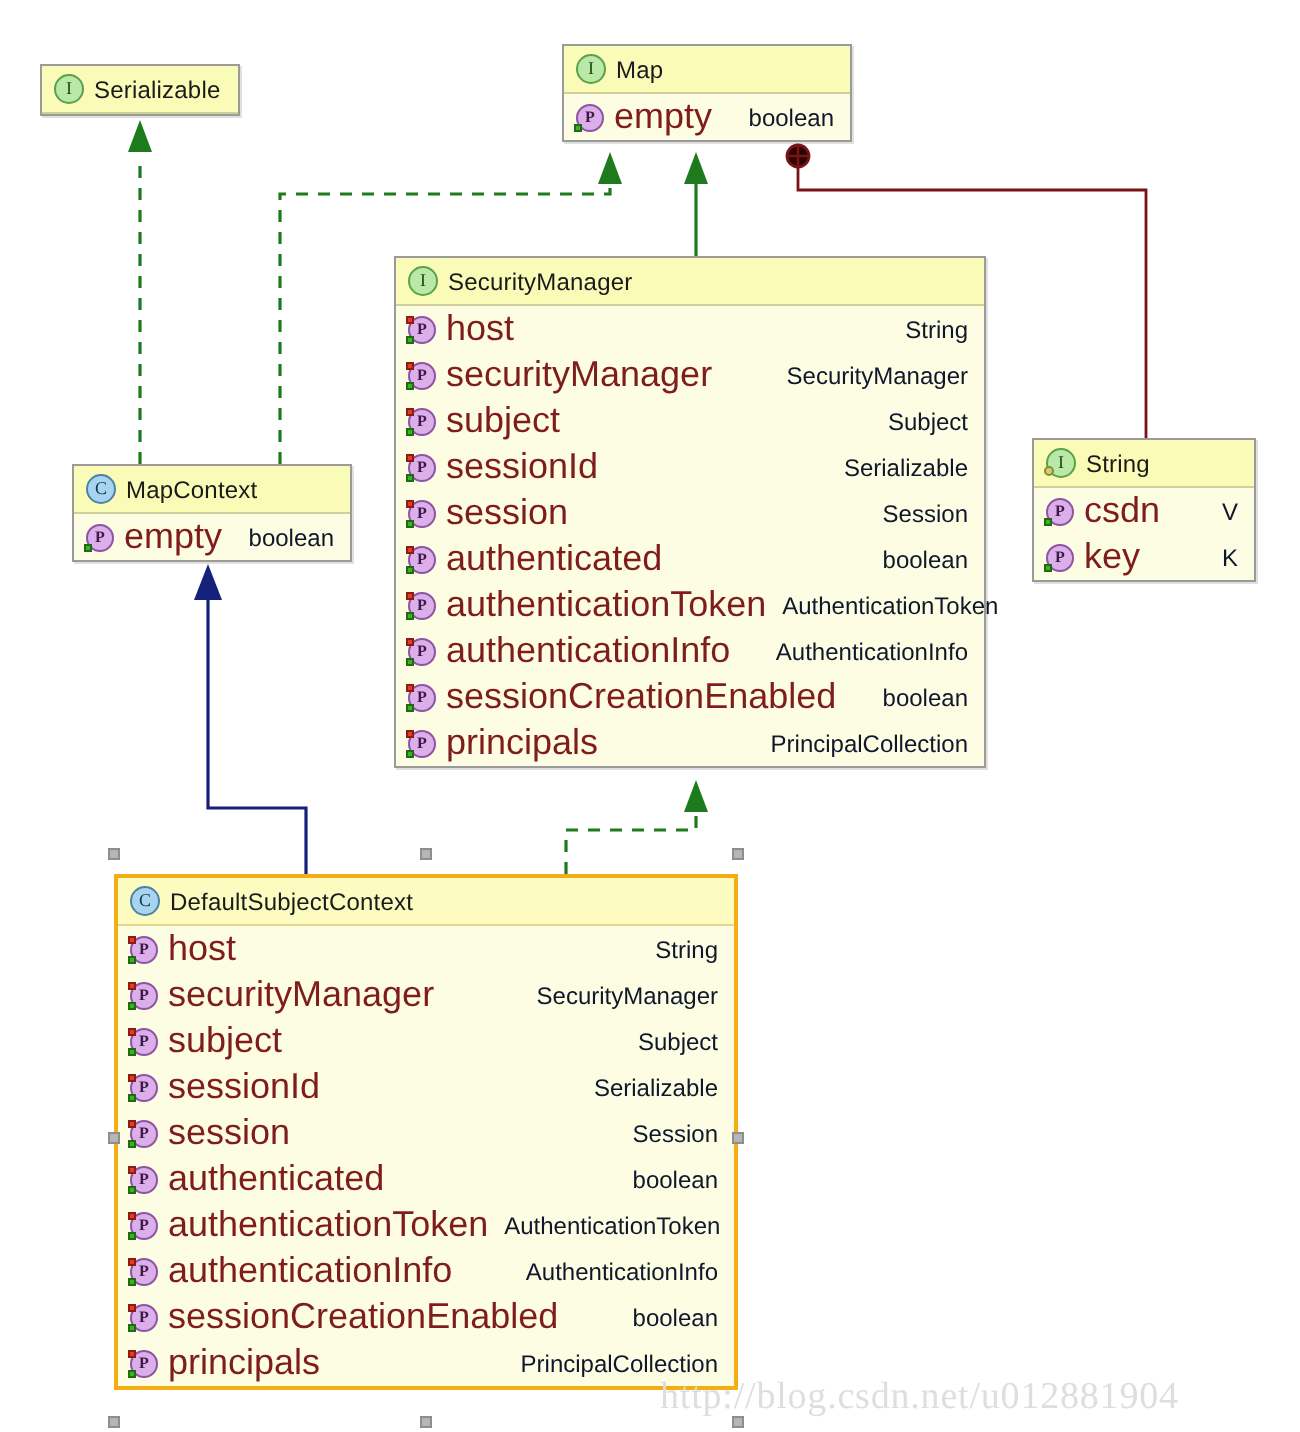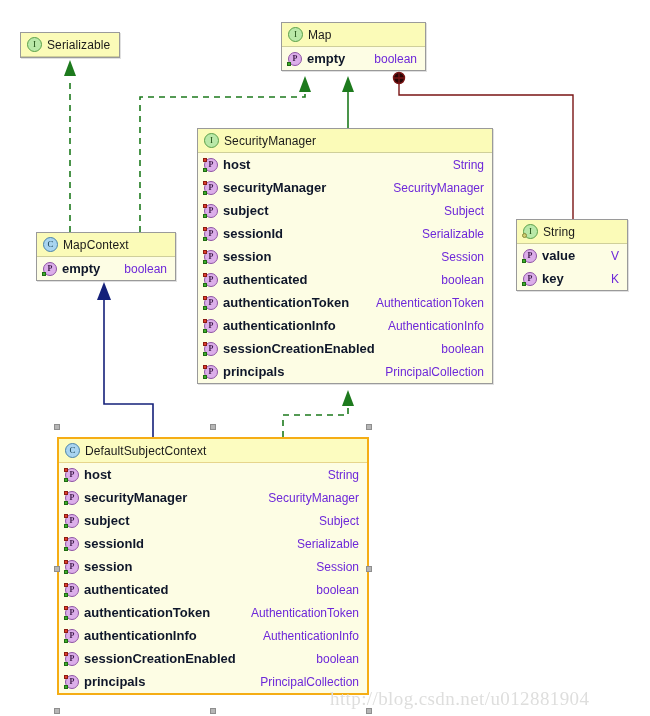--- a/index.html
+++ b/index.html
@@ -69,30 +69,29 @@
   }
   .attr-row {
     display: flex;
     align-items: center;
     height: 23px;
     padding: 0 8px 0 6px;
     box-sizing: border-box;
     white-space: nowrap;
   }
   .attr-name {
-    font-size: 13px;
-    color: #0f172a;
+    font-size: 18px;
+    color: #7f1d1d;
     margin-left: 5px;
     flex: 0 0 auto;
-    font-weight: bold;
   }
   .attr-spacer { flex: 1 1 auto; min-width: 8px; }
   .attr-type {
     font-size: 12px;
-    color: #6d28d9;
+    color: #0f172a;
     flex: 0 0 auto;
   }
 
   
   .icon {
     position: relative;
     flex: 0 0 auto;
     display: inline-block;
   }
   
@@ -367,21 +366,21 @@
   <div class="uml-box" style="left:516px; top:219px; width:112px;">
     <div class="uml-header">
       <span class="icon icon-interface icon-nested">I</span>
       <span class="uml-title">String</span>
     </div>
     <div class="uml-attrs">
       <div class="attr-row">
         <span class="icon icon-prop">P
           <span class="dot-green"></span>
         </span>
-        <span class="attr-name">value</span>
+        <span class="attr-name">csdn</span>
         <span class="attr-spacer"></span>
         <span class="attr-type">V</span>
       </div>
       <div class="attr-row">
         <span class="icon icon-prop">P
           <span class="dot-green"></span>
         </span>
         <span class="attr-name">key</span>
         <span class="attr-spacer"></span>
         <span class="attr-type">K</span>

